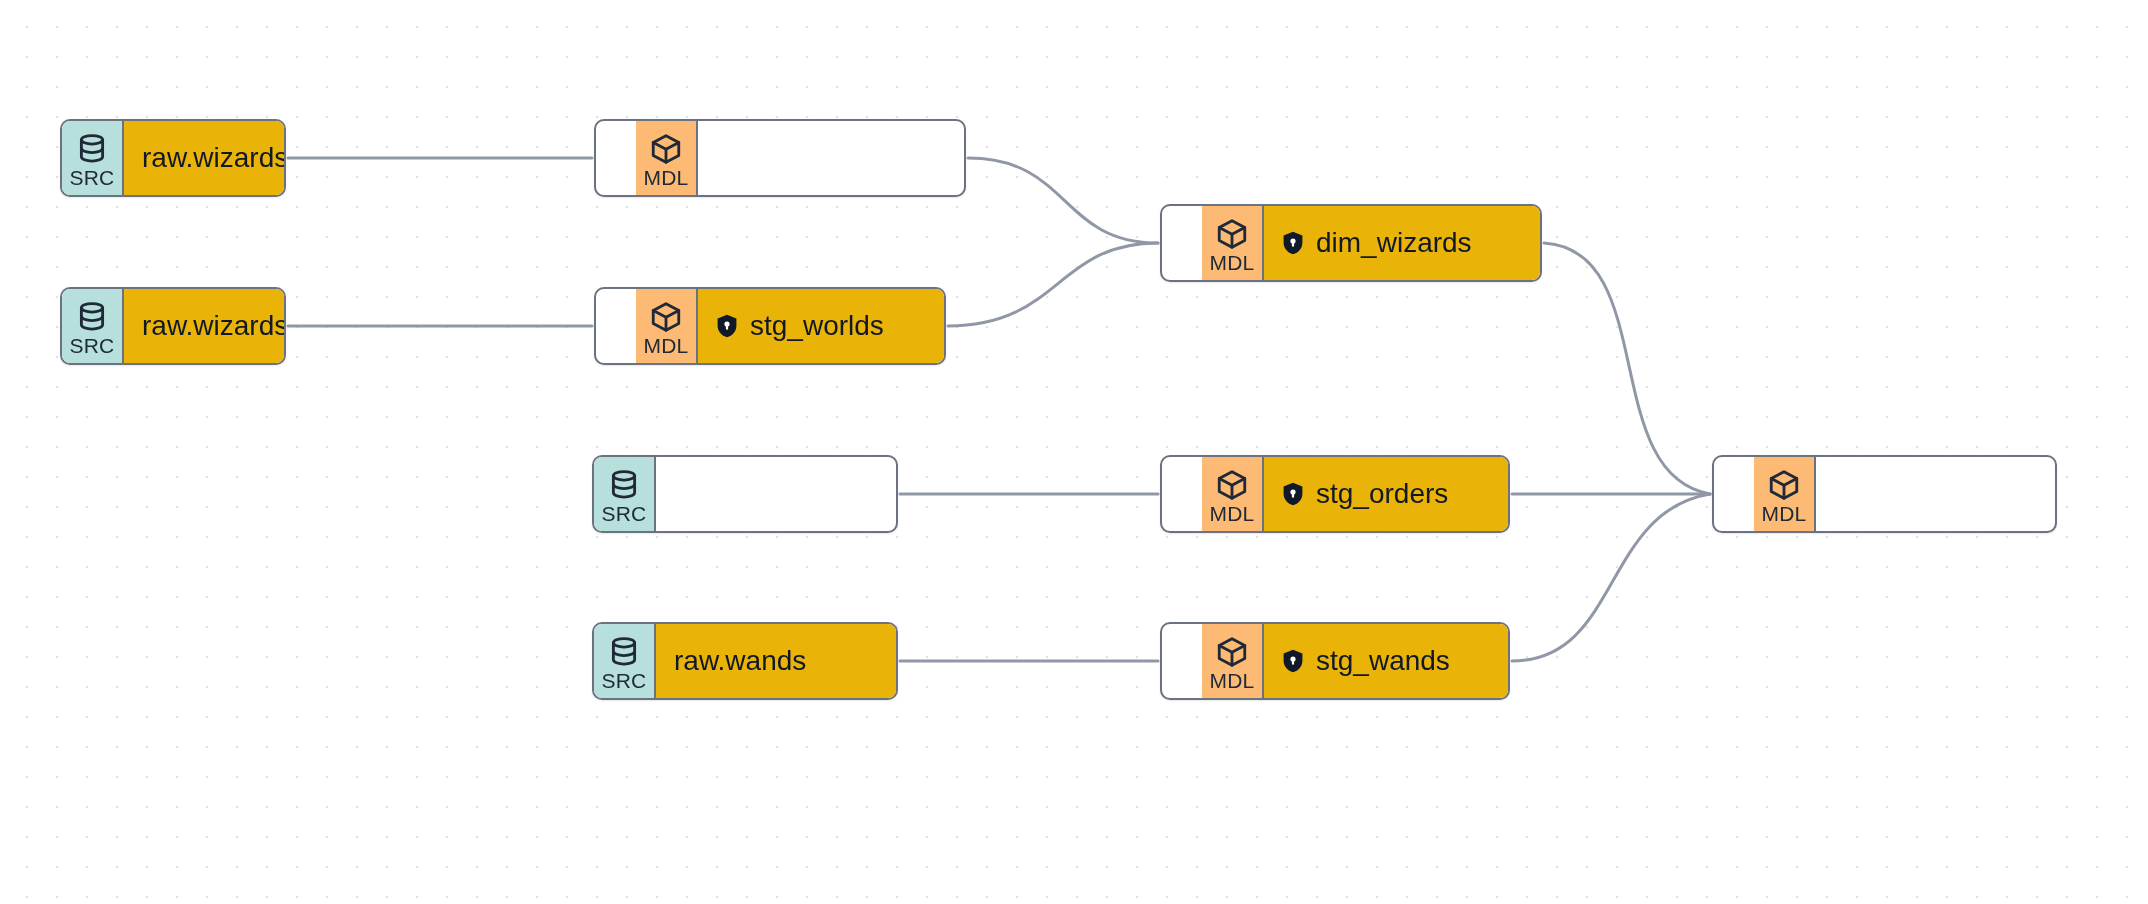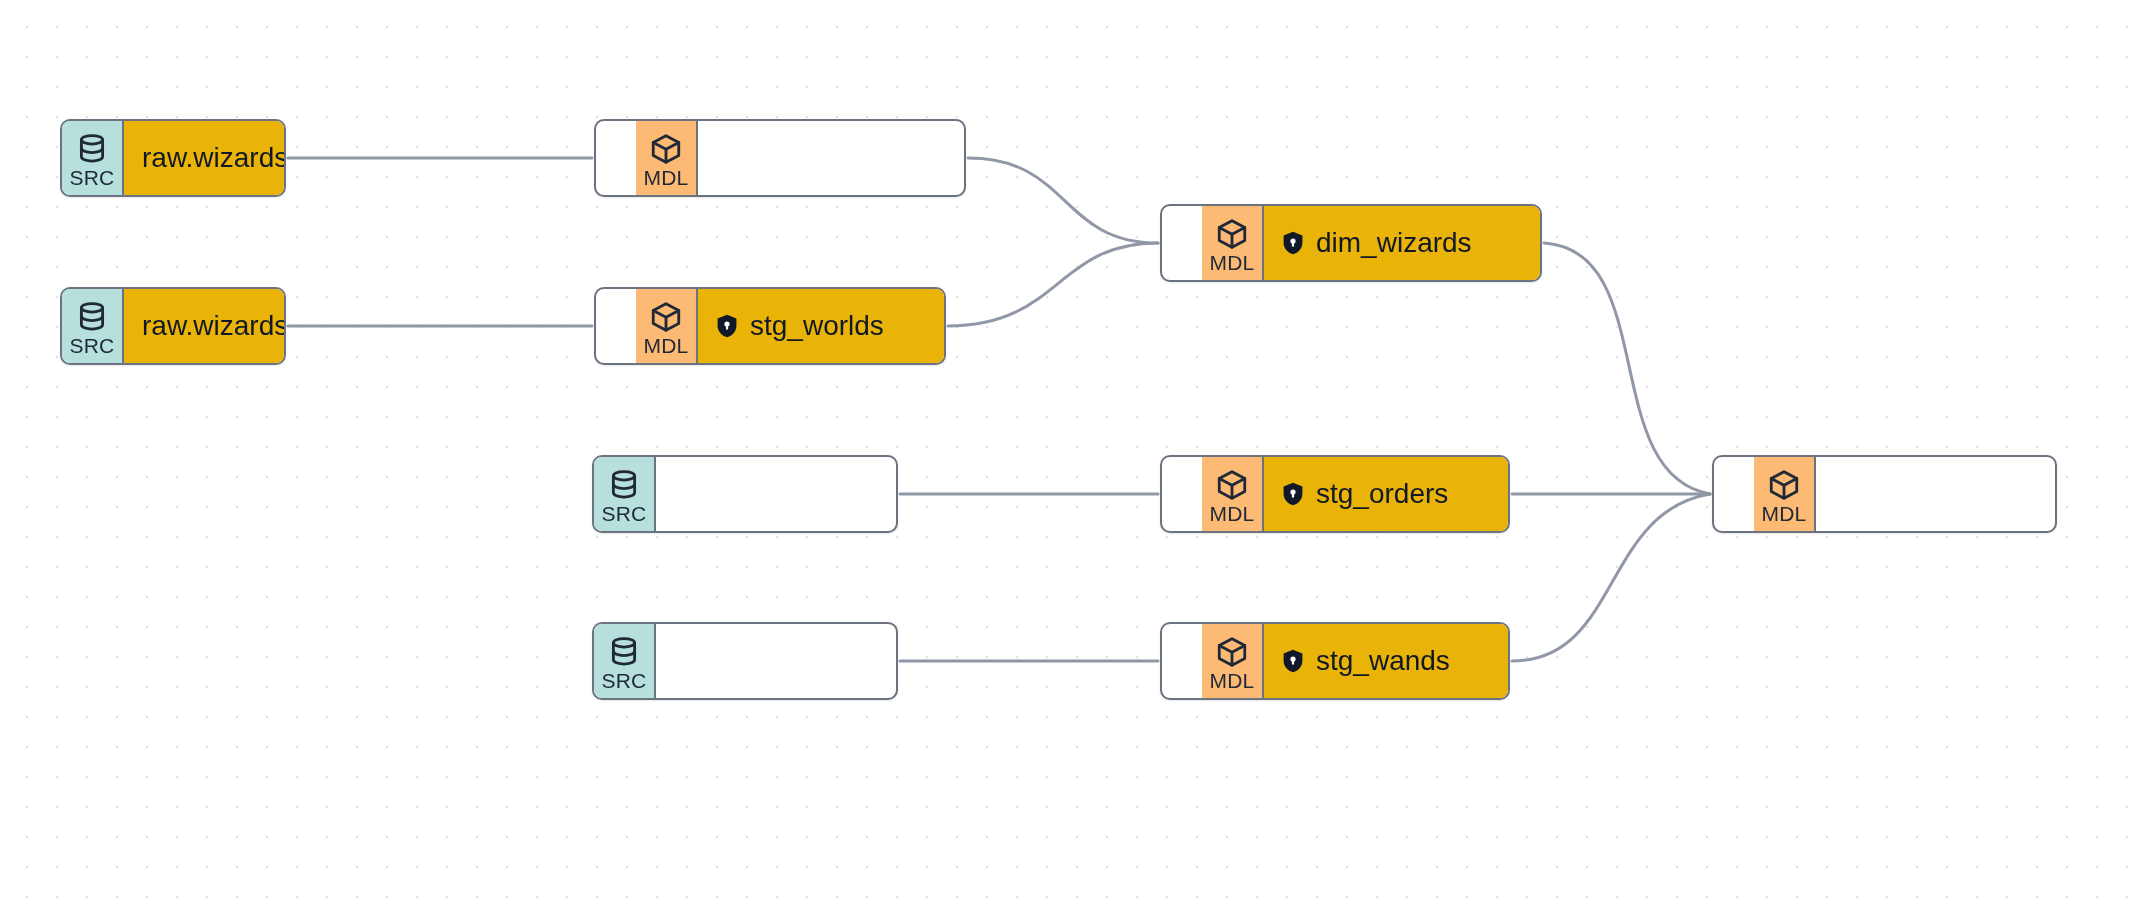--- a/index.html
+++ b/index.html
@@ -230,20 +230,23 @@
 
   <div class="node n-raw-wands">
     <div class="node-badge src">
       <svg class="badge-icon" viewBox="0 0 24 24" fill="none" stroke="#1f2937" stroke-width="2" stroke-linecap="round" stroke-linejoin="round">
         <ellipse cx="12" cy="5.5" rx="7.5" ry="3"></ellipse>
         <path d="M4.5 5.5 v12 c0 1.66 3.36 3 7.5 3 s7.5 -1.34 7.5 -3 v-12"></path>
         <path d="M4.5 11.5 c0 1.66 3.36 3 7.5 3 s7.5 -1.34 7.5 -3"></path>
       </svg>
       <span class="badge-label">SRC</span>
     </div>
+    <div class="node-body">
+      <span class="node-label">raw.wands</span>
+    </div>
   </div>
 
   <div class="node n-stg-orders">
     <div class="node-badge mdl">
       <svg class="badge-icon" viewBox="0 0 24 24" fill="none" stroke="#1f2937" stroke-width="2" stroke-linecap="round" stroke-linejoin="round">
         <path d="M12 2.6 L21 7.4 v9.2 L12 21.4 L3 16.6 V7.4 Z"></path>
         <path d="M3 7.4 L12 12.2 L21 7.4"></path>
         <path d="M12 12.2 V21.4"></path>
       </svg>
       <span class="badge-label">MDL</span>

